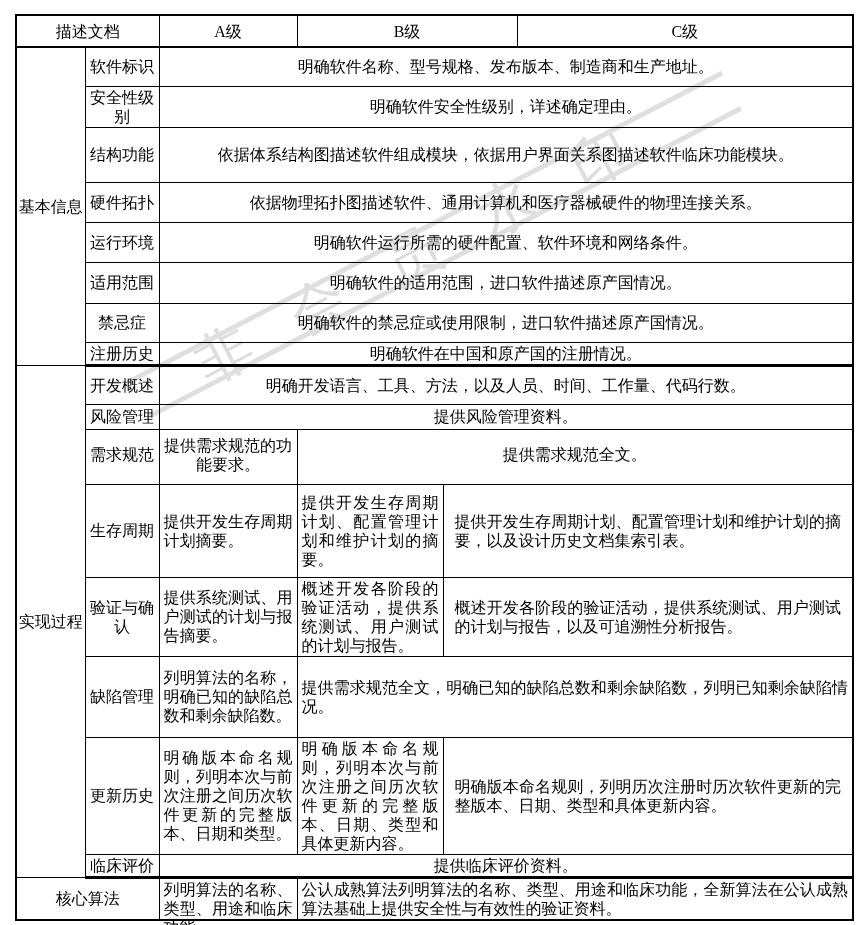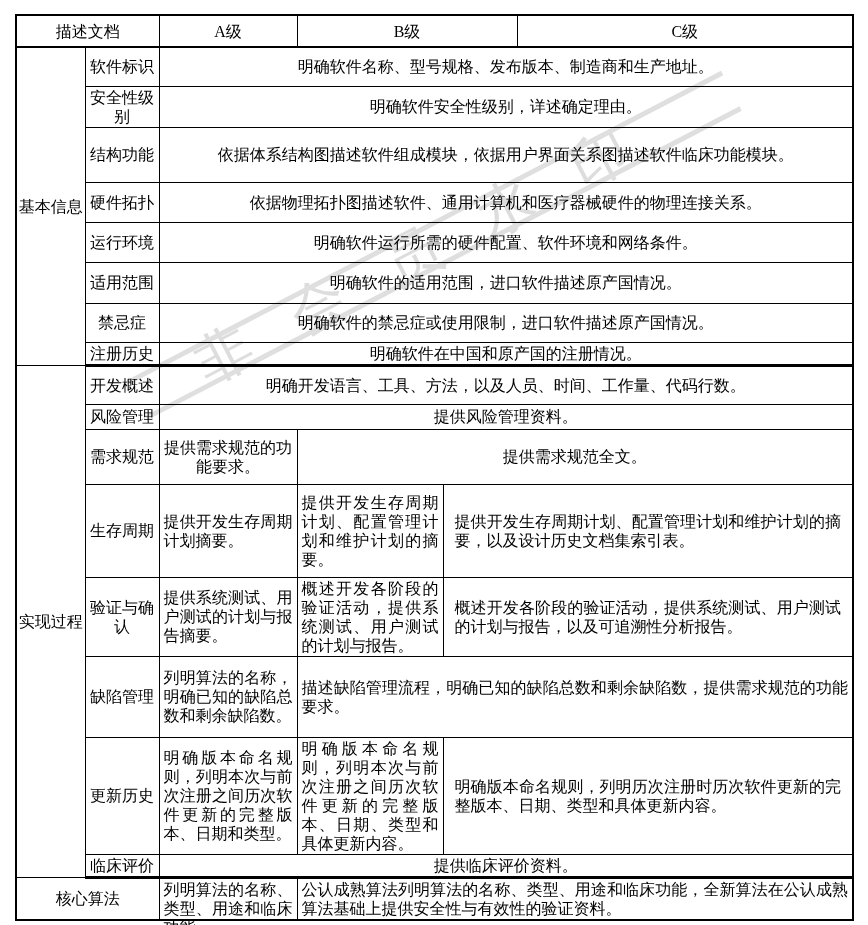--- a/index.html
+++ b/index.html
@@ -42,21 +42,21 @@
   td.lbl{text-align:center;padding:0 1px;}
   td.ctr{text-align:center;}
   td.jst{text-align:justify;text-justify:inter-ideograph;}
   td.ccell{padding:1px 11px;}
   td.algo-a{vertical-align:top;}
   td.algo-a .clip{height:38px;overflow:visible;}
   
   tr.h-hdr{height:32px;} tr.h-r1{height:39px;} tr.h-r2{height:41px;}
   tr.h-r3{height:55px;}  tr.h-r4{height:40px;} tr.h-r5{height:40px;}
   tr.h-r6{height:41px;}  tr.h-r7{height:39px;} tr.h-r8{height:21px;}
-  tr.h-r9{height:39px;}  tr.h-r10{height:25px;} tr.h-r11{height:55px;}
+  tr.h-r9{height:39px;}  tr.h-r10{height:25px;} tr.h-r11{height:55px;font-family:Liberation Mono, monospace;}
   tr.h-r12{height:93px;} tr.h-r13{height:77px;} tr.h-r14{height:81px;}
   tr.h-r15{height:117px;} tr.h-r16{height:22px;} tr.h-r17{height:43px;}
 </style>
 </head>
 <body>
 
 <div class="watermark">
   <div class="wm-stroke wm-stroke-top"></div>
   <span class="wm-text">非会员水印</span>
   <div class="wm-stroke wm-stroke-bottom"></div>
@@ -136,21 +136,21 @@
   </tr>
   <tr class="h-r13">
     <td class="lbl">验证与确认</td>
     <td class="jst">提供系统测试、用户测试的计划与报告摘要。</td>
     <td class="jst">概述开发各阶段的验证活动，提供系统测试、用户测试的计划与报告。</td>
     <td colspan="2" class="jst ccell">概述开发各阶段的验证活动，提供系统测试、用户测试的计划与报告，以及可追溯性分析报告。</td>
   </tr>
   <tr class="h-r14">
     <td class="lbl">缺陷管理</td>
     <td class="jst">列明算法的名称，明确已知的缺陷总数和剩余缺陷数。</td>
-    <td colspan="3" class="jst">描述缺陷管理流程，明确已知的缺陷总数和剩余缺陷数，提供需求规范的功能要求。</td>
+    <td colspan="3" class="jst">提供需求规范全文，明确已知的缺陷总数和剩余缺陷数，列明已知剩余缺陷情况。</td>
   </tr>
   <tr class="h-r15">
     <td class="lbl">更新历史</td>
     <td class="jst">明确版本命名规则，列明本次与前次注册之间历次软件更新的完整版本、日期和类型。</td>
     <td class="jst">明确版本命名规则，列明本次与前次注册之间历次软件更新的完整版本、日期、类型和具体更新内容。</td>
     <td colspan="2" class="jst ccell">明确版本命名规则，列明历次注册时历次软件更新的完整版本、日期、类型和具体更新内容。</td>
   </tr>
   <tr class="secend h-r16">
     <td class="lbl">临床评价</td>
     <td colspan="4" class="ctr">提供临床评价资料。</td>

